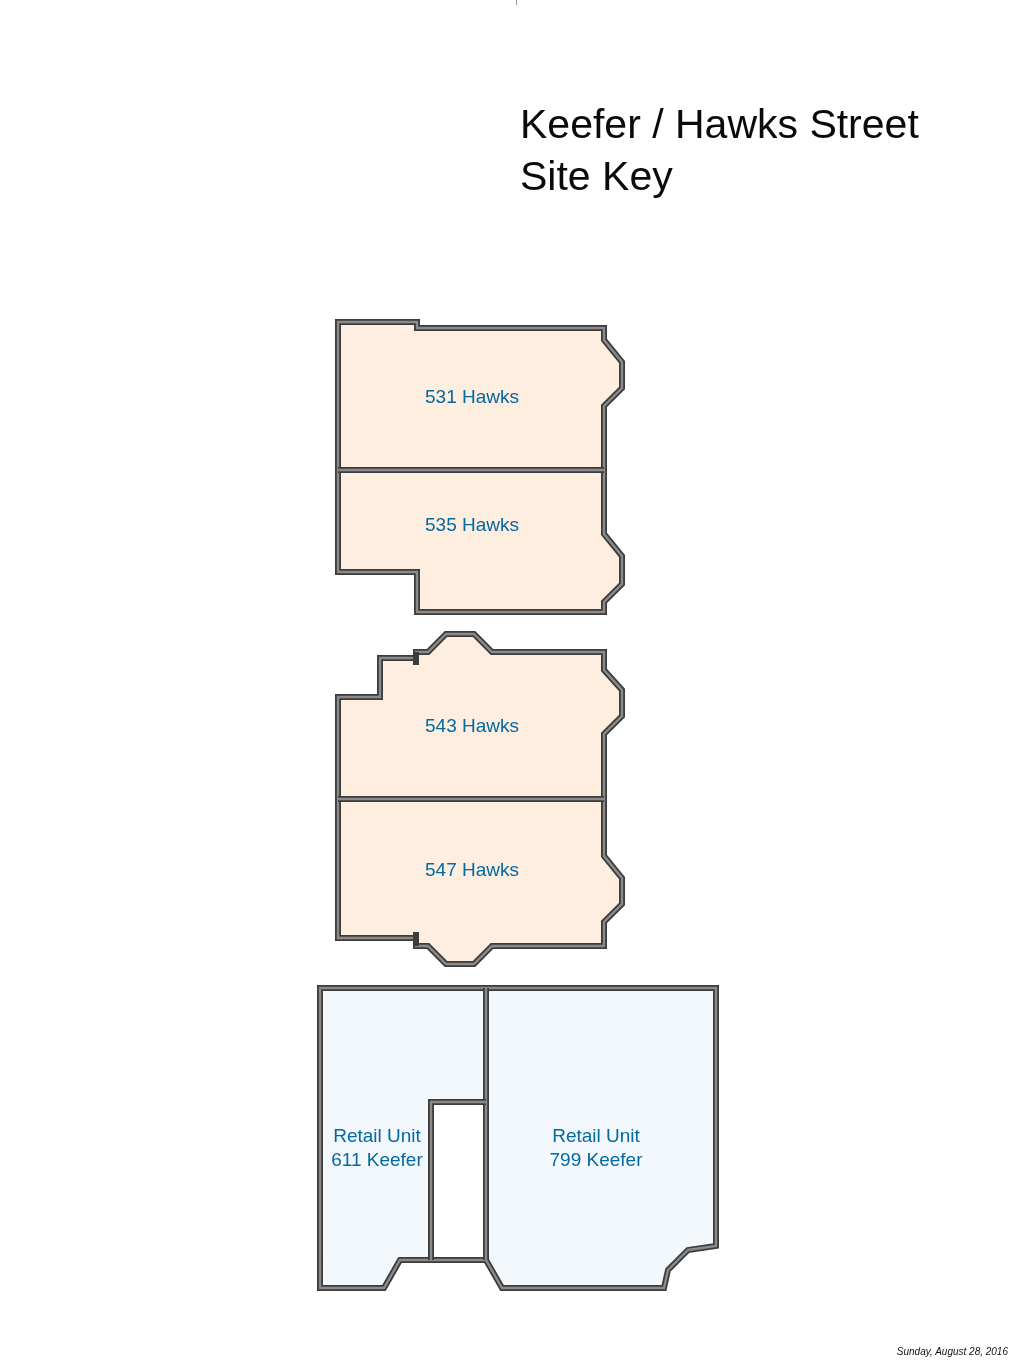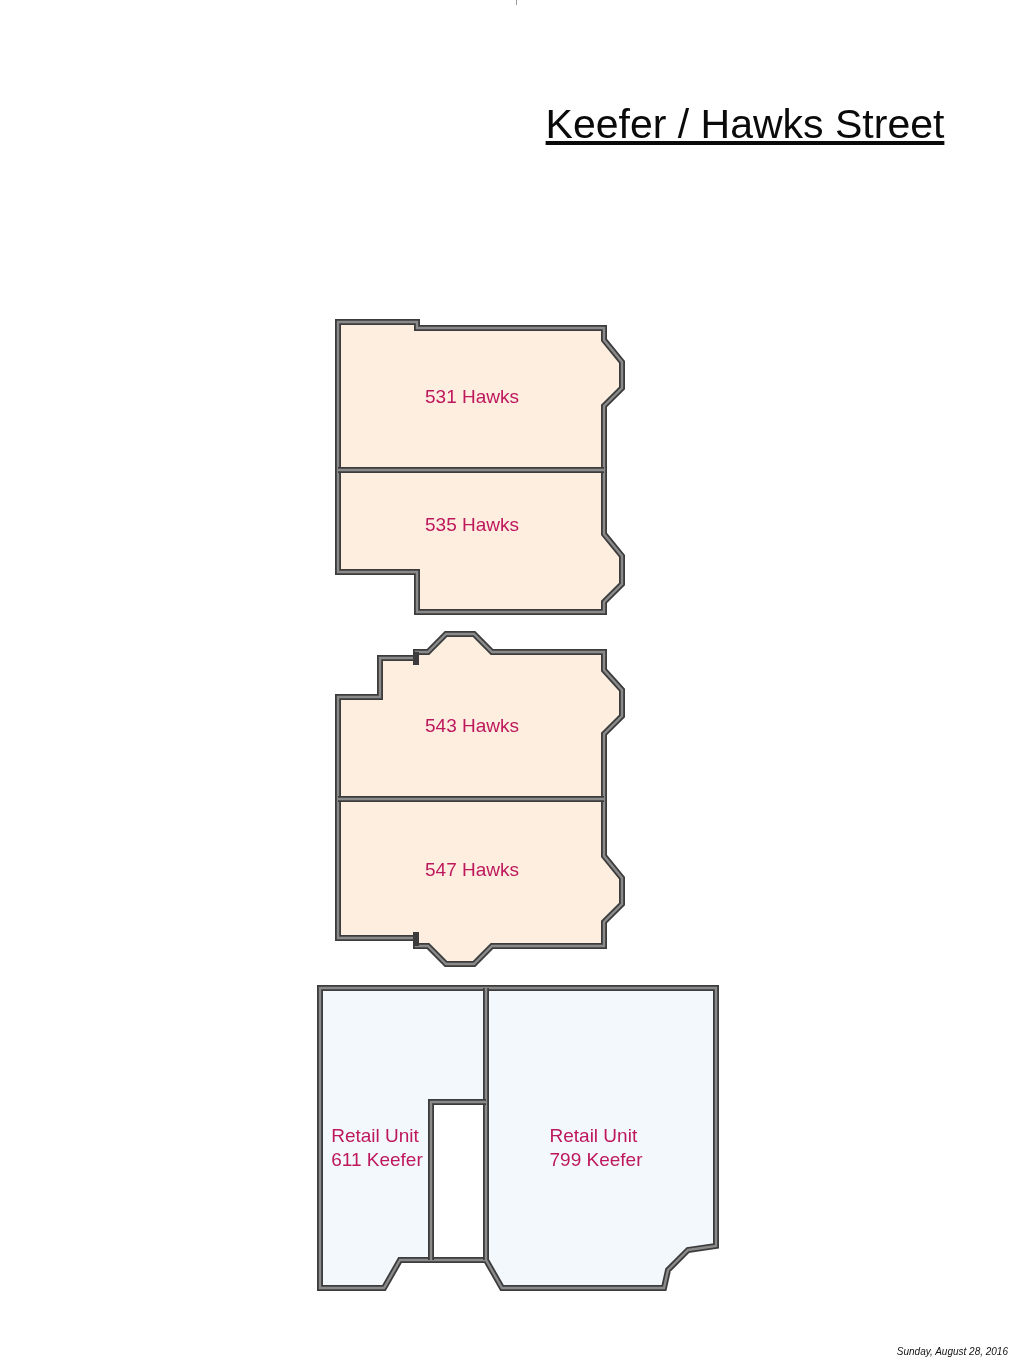--- a/index.html
+++ b/index.html
@@ -21,39 +21,38 @@
       top: 0;
       width: 1px;
       height: 5px;
       background: #9a9a9a;
     }
     .title-block {
       position: absolute;
       left: 520px;
       top: 98px;
       width: 450px;
-      text-align: center;
       font-size: 41px;
       line-height: 52px;
       color: #0a0a0a;
-      text-decoration: underline;
     }
     .title-block div { white-space: nowrap; }
     svg.plan {
       position: absolute;
       left: 0;
       top: 0;
       width: 1026px;
       height: 1360px;
     }
     .unit-label {
       position: absolute;
       font-size: 19px;
       line-height: 24px;
-      color: #be185d;
+      color: #0369a1;
+      text-align: center;
       white-space: nowrap;
       transform: translateX(-50%);
     }
     .footer-date {
       position: absolute;
       right: 18px;
       top: 1346px;
       font-size: 10px;
       color: #111111;
       white-space: nowrap;
@@ -62,20 +61,21 @@
     .wall-outer { fill: none; stroke: #3c3c3c; stroke-width: 6; stroke-linejoin: miter; }
     .wall-inner { fill: none; stroke: #8a8a8a; stroke-width: 2.4; stroke-linejoin: miter; }
   </style>
 </head>
 <body>
 
 <div class="top-tick"></div>
 
 <div class="title-block">
   <div>Keefer / Hawks Street</div>
+  <div>Site Key</div>
 </div>
 
 <svg class="plan" viewBox="0 0 1026 1360">
 
   <g>
     <polygon points="338,322 417,322 417,328 604,328 604,340 622,362 622,388 604,406 604,470 338,470" fill="#fdeee0"></polygon>
     <polygon points="338,470 604,470 604,534 622,556 622,584 604,602 604,612 417,612 417,572 338,572" fill="#fdeee0"></polygon>
     <polygon class="wall-outer" points="338,322 417,322 417,328 604,328 604,340 622,362 622,388 604,406 604,534 622,556 622,584 604,602 604,612 417,612 417,572 338,572"></polygon>
     <polygon class="wall-inner" points="338,322 417,322 417,328 604,328 604,340 622,362 622,388 604,406 604,534 622,556 622,584 604,602 604,612 417,612 417,572 338,572"></polygon>
     <line class="wall-outer" x1="338" y1="470" x2="604" y2="470"></line>

